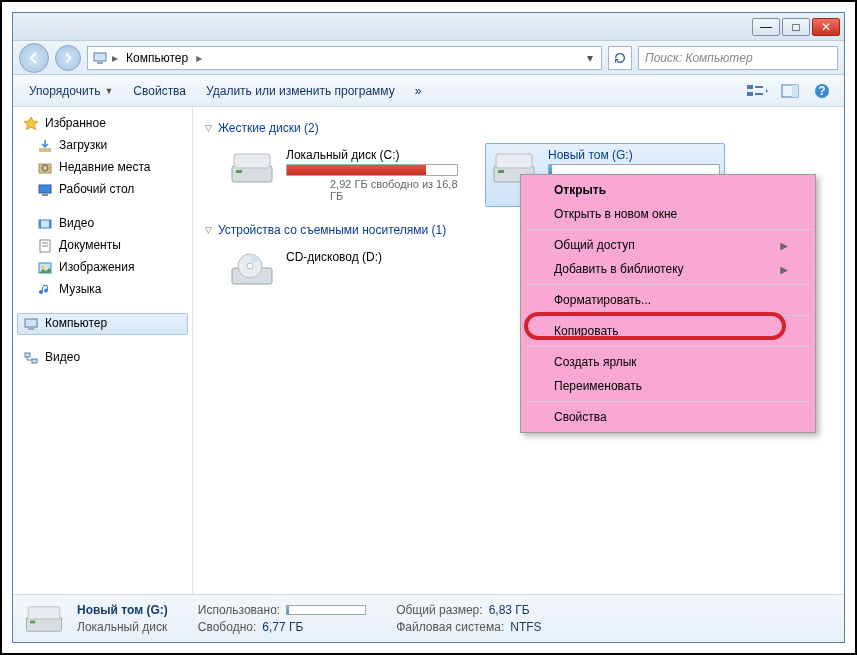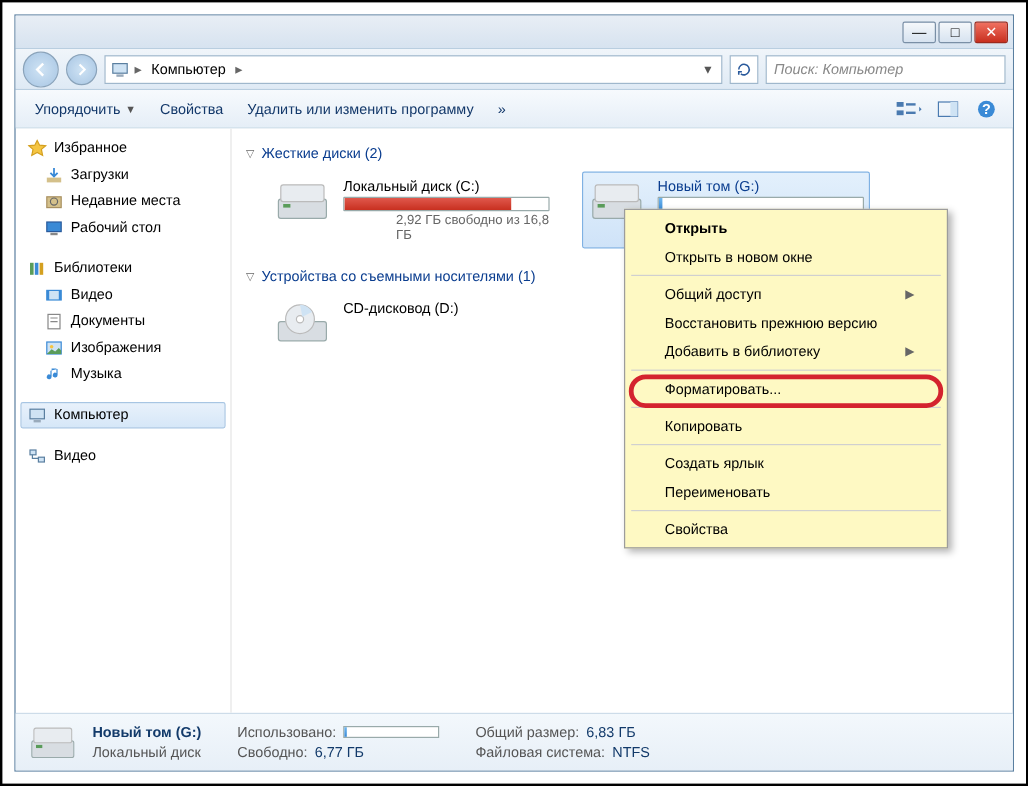--- a/index.html
+++ b/index.html
@@ -45,21 +45,21 @@
 .statusbar { height: 48px; border-top: 1px solid #cddce9; background: linear-gradient(#f3f8fc,#e7eff7); display: flex; align-items: center; padding: 4px 10px; gap: 12px; }
 .sb-ico { width: 42px; height: 36px; }
 .sb-cols { display: flex; gap: 30px; flex: 1; }
 .sb-col { display: flex; flex-direction: column; gap: 3px; }
 .sb-row { display: flex; gap: 6px; align-items: center; }
 .sb-lbl { color: #555; }
 .sb-val { color: #123a6a; }
 .sb-bar { width: 80px; height: 10px; border: 1px solid #9aa; background: #fff; position: relative; }
 .sb-bar .fill { position: absolute; left: 0; top: 0; bottom: 0; background: linear-gradient(#6eb6f0,#3a8ad6); }
 
-.context-menu { position: absolute; left: 518px; top: 172px; width: 270px; background: #fef9c3; border: 1px solid #9c9c9c; box-shadow: 3px 3px 6px rgba(0,0,0,.3); padding: 3px; z-index: 100; }
+.context-menu { position: absolute; left: 518px; top: 172px; width: 296px; background: #f9a8d4; border: 1px solid #9c9c9c; box-shadow: 3px 3px 6px rgba(0,0,0,.3); padding: 3px; z-index: 100; }
 .cm-item { padding: 5px 24px 5px 30px; cursor: pointer; display: flex; align-items: center; justify-content: space-between; }
 .cm-item.bold { font-weight: bold; }
 .cm-sep { height: 1px; background: #d0d0d0; margin: 3px 2px; }
 .cm-sub { color: #666; font-size: 10px; }
 .highlight-ring { position: absolute; border: 4px solid #d4232e; border-radius: 18px; pointer-events: none; z-index: 101; }
 
 svg { display: block; }
 </style>
 </head>
 <body>
@@ -179,30 +179,20 @@
                 <svg width="16" height="16" viewBox="0 0 16 16">
                   <rect x="2" y="3" width="12" height="8" fill="#3a8ad6" stroke="#2a5a9c"></rect>
                   <rect x="5" y="12" width="6" height="2" fill="#888"></rect>
                 </svg>
               </span>
               <span>Рабочий стол</span>
             </div>
         </div>
       </div>
       <div class="sb-group">
-        <div class="sb-item">
-            <span class="ico">
-              <svg width="16" height="16" viewBox="0 0 16 16">
-                <rect x="2" y="3" width="3" height="10" fill="#5a9c5a"></rect>
-                <rect x="6" y="3" width="3" height="10" fill="#3a8ad6"></rect>
-                <rect x="10" y="3" width="3" height="10" fill="#d4a020"></rect>
-              </svg>
-            </span>
-            <span>Библиотеки</span>
-          </div>
         <div class="sb-sub">
           <div class="sb-item">
               <span class="ico">
                 <svg width="16" height="16" viewBox="0 0 16 16">
                   <rect x="2" y="4" width="12" height="8" fill="#cfe3f4" stroke="#3a8ad6"></rect>
                   <rect x="2" y="4" width="2" height="8" fill="#3a8ad6"></rect>
                   <rect x="12" y="4" width="2" height="8" fill="#3a8ad6"></rect>
                 </svg>
               </span>
               <span>Видео</span>
@@ -373,23 +363,20 @@
     </div>
   <div class="cm-item">
       <span>Открыть в новом окне</span>
     </div>
   <div class="cm-sep"></div>
   <div class="cm-item">
       <span>Общий доступ</span>
       <span class="cm-sub">▶</span>
     </div>
   <div class="cm-item">
-      <span>Восстановить прежнюю версию</span>
-    </div>
-  <div class="cm-item">
       <span>Добавить в библиотеку</span>
       <span class="cm-sub">▶</span>
     </div>
   <div class="cm-sep"></div>
   <div class="cm-item">
       <span>Форматировать...</span>
     </div>
   <div class="cm-sep"></div>
   <div class="cm-item">
       <span>Копировать</span>

